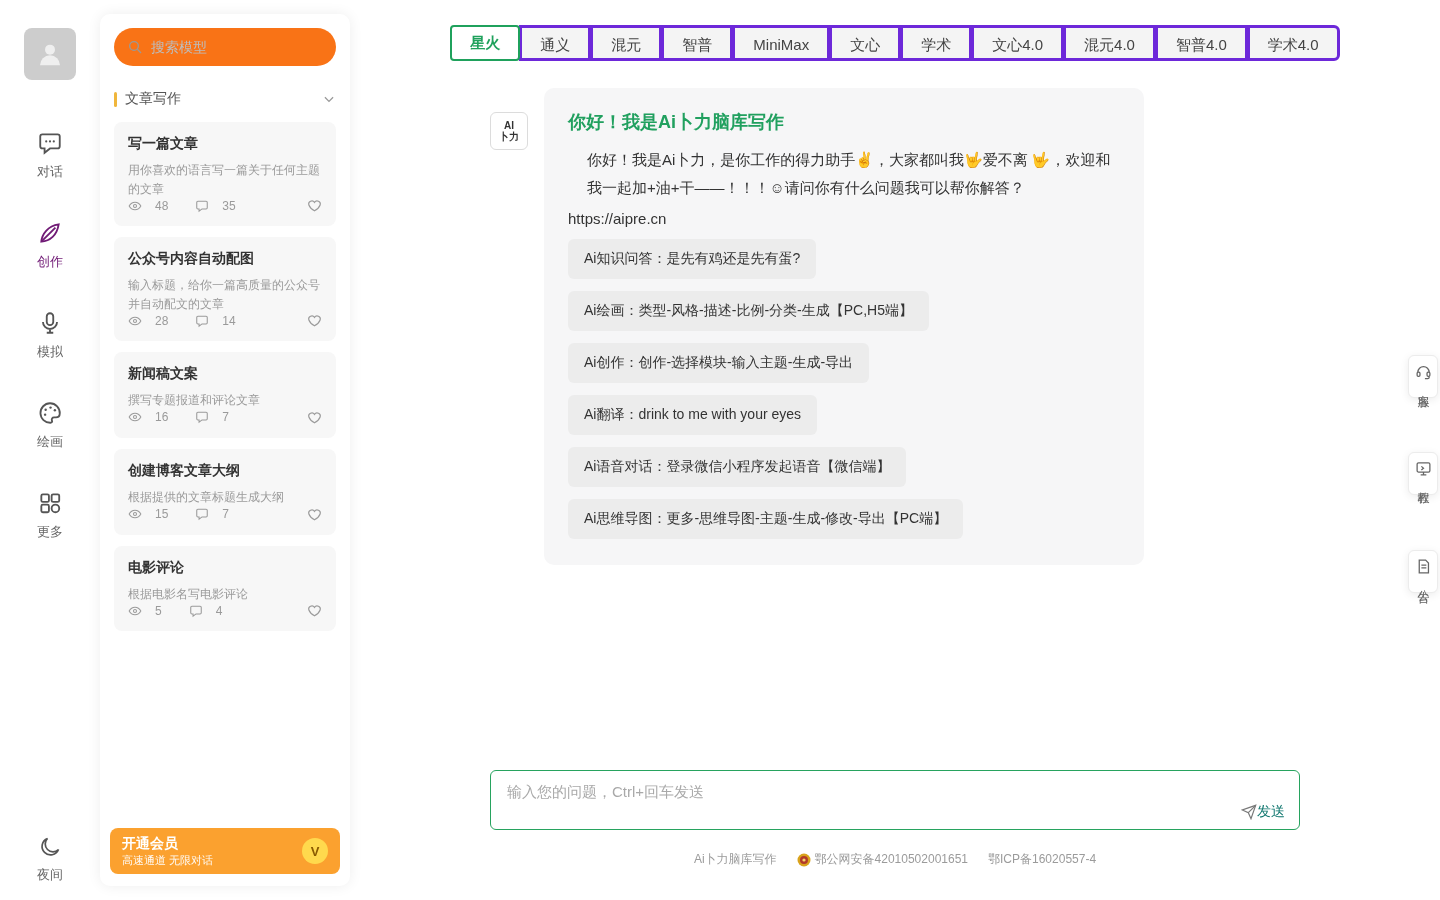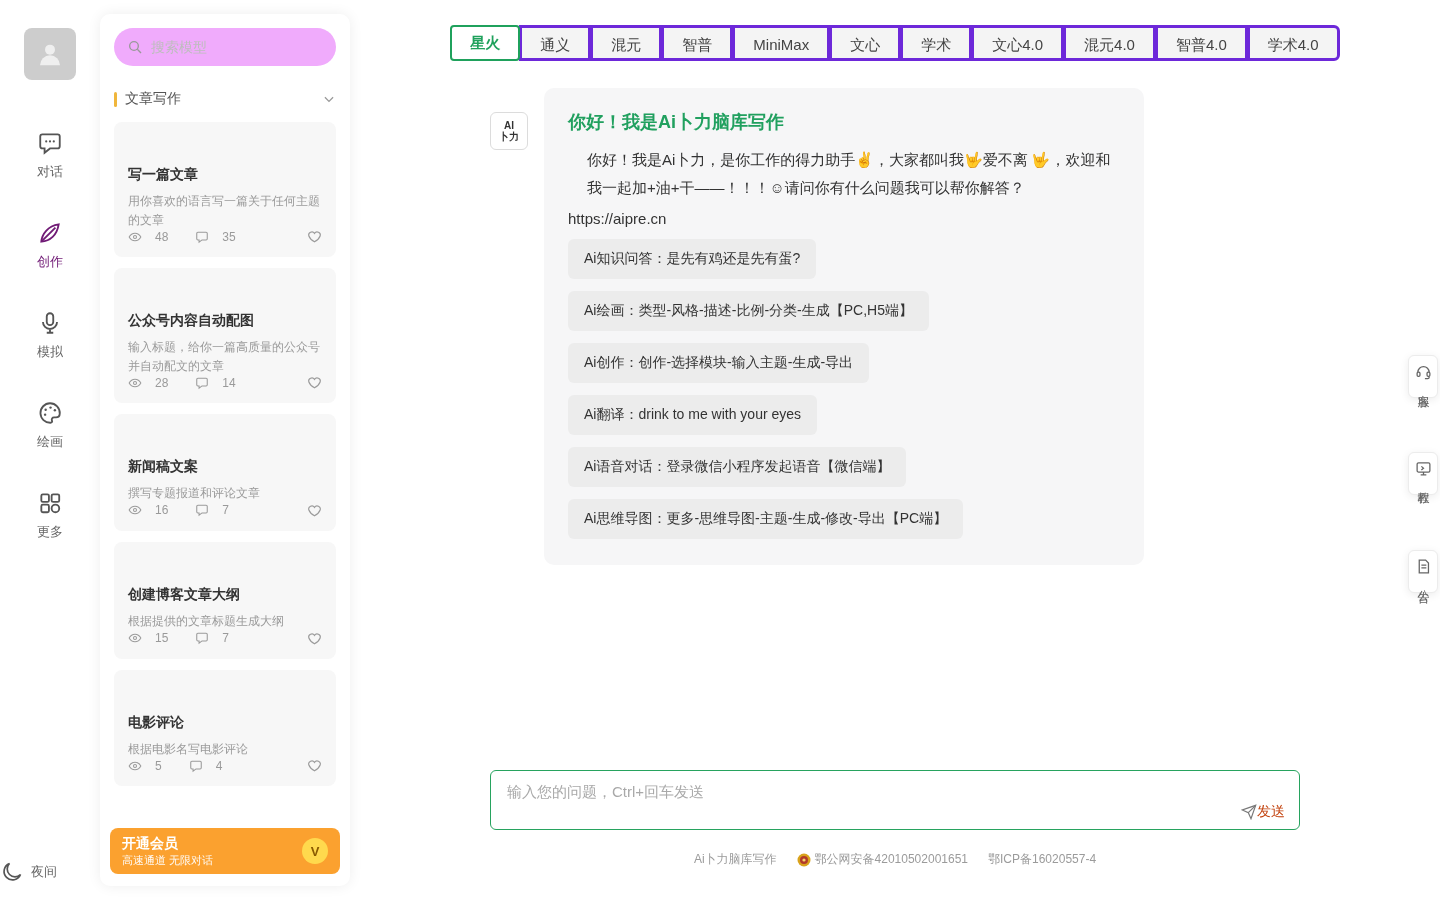--- a/index.html
+++ b/index.html
@@ -11,36 +11,36 @@
   .rail { position:absolute; left:0; top:0; width:100px; height:100%; background:#fff; }
   .rail-avatar { position:absolute; left:24px; top:28px; width:52px; height:52px;
     background:#cdcdcd; border-radius:8px; display:flex; align-items:center; justify-content:center; }
   .rail-nav { position:absolute; top:130px; left:0; width:100px; }
   .rail-item { width:100px; height:48px; margin-bottom:42px; display:flex; flex-direction:column;
     align-items:center; gap:7px; color:#666; cursor:pointer; }
   .rail-item .ri-icon { color:#555; }
   .rail-item.active, .rail-item.active .ri-icon { color:#701a75; }
   .rail-label { font-size:13px; }
   .rail-night { position:absolute; bottom:16px; left:0; width:100px; display:flex;
-    flex-direction:row; align-items:center; gap:7px; color:#666; cursor:pointer; }
+    flex-direction:column; align-items:center; gap:7px; color:#666; cursor:pointer; }
 
   
   .panel { position:absolute; left:100px; top:14px; width:250px; height:872px; background:#fff;
     border-radius:10px; box-shadow:0 0 14px rgba(0,0,0,0.07); padding:14px; }
-  .search { height:38px; background:#f0abfc; border-radius:19px; display:flex; align-items:center;
+  .search { height:38px; background:#f97316; border-radius:19px; display:flex; align-items:center;
     padding:0 13px; gap:8px; }
   .search input { flex:1; border:none; outline:none; background:transparent; font-size:14px;
     color:#333; font-family:inherit; }
   .search input::placeholder { color:#bdbdbd; }
   .sec-head { margin-top:16px; height:34px; display:flex; align-items:center; cursor:pointer; }
   .sec-bar { width:3px; height:15px; background:#f0b63c; margin-right:8px; border-radius:2px; }
   .sec-title { flex:1; font-size:14px; color:#555; }
   .cards { position:absolute; left:14px; right:14px; top:108px; bottom:58px; overflow:hidden; }
   .card { background:#f7f7f7; border-radius:8px; padding:13px 14px; margin-bottom:11px; cursor:pointer; }
-  .card-title { font-size:14px; font-weight:700; color:#333;margin-top:31px; }
+  .card-title { font-size:14px; font-weight:700; color:#333; }
   .card-desc { margin-top:8px; font-size:12px; color:#9a9a9a; line-height:1.55; }
   .card-meta { margin-top:0; display:flex; align-items:center; gap:13px; color:#9a9a9a; font-size:12px; }
   .mi-gap { margin-left:14px; }
   .meta-spacer { flex:1; }
   .member { position:absolute; left:10px; right:10px; bottom:12px; height:46px; background:#fba12f;
     border-radius:8px; display:flex; align-items:center; padding:0 12px; color:#fff; cursor:pointer; }
   .member-txt { flex:1; }
   .member-title { font-size:14px; font-weight:700; line-height:1.3; }
   .member-sub { font-size:11px; opacity:.95; }
   .member-badge { width:26px; height:26px; border-radius:50%; background:#ffd94d; color:#8a5a00;
@@ -70,21 +70,21 @@
   .pill { margin-top:12px; background:#ececec; border-radius:6px; padding:11px 16px; font-size:14px;
     color:#333; width:fit-content; cursor:pointer; }
   .pill:first-of-type { margin-top:22px; }
 
   .composer { position:absolute; left:140px; width:810px; bottom:70px; height:60px; background:#fff;
     border:1px solid #27a35e; border-radius:6px; }
   .composer textarea { width:100%; height:100%; border:none; outline:none; resize:none; background:transparent;
     padding:12px 90px 12px 16px; font-size:15px; color:#333; font-family:inherit; }
   .composer textarea::placeholder { color:#a9a9a9; }
   .send { position:absolute; right:14px; bottom:8px; display:flex; align-items:center; gap:0;
-    color:#c2410c; font-size:14px; cursor:pointer; }
+    color:#0f766e; font-size:14px; cursor:pointer; }
 
   .footerbar { position:absolute; left:140px; width:810px; bottom:32px; display:flex; justify-content:center;
     align-items:flex-start; gap:20px; font-size:12px; color:#9b9b9b; }
   .police { display:flex; align-items:center; gap:4px; }
 
   
   .fbtn { position:absolute; right:2px; width:30px; background:#fff; border:1px solid #ececec;
     border-radius:6px; box-shadow:0 2px 8px rgba(0,0,0,.08); display:flex; flex-direction:column;
     align-items:center; padding:7px 0 8px; gap:5px; cursor:pointer; color:#666; }
   .fbtn-label { writing-mode:vertical-rl; font-size:12px; color:#666; letter-spacing:2px; }

